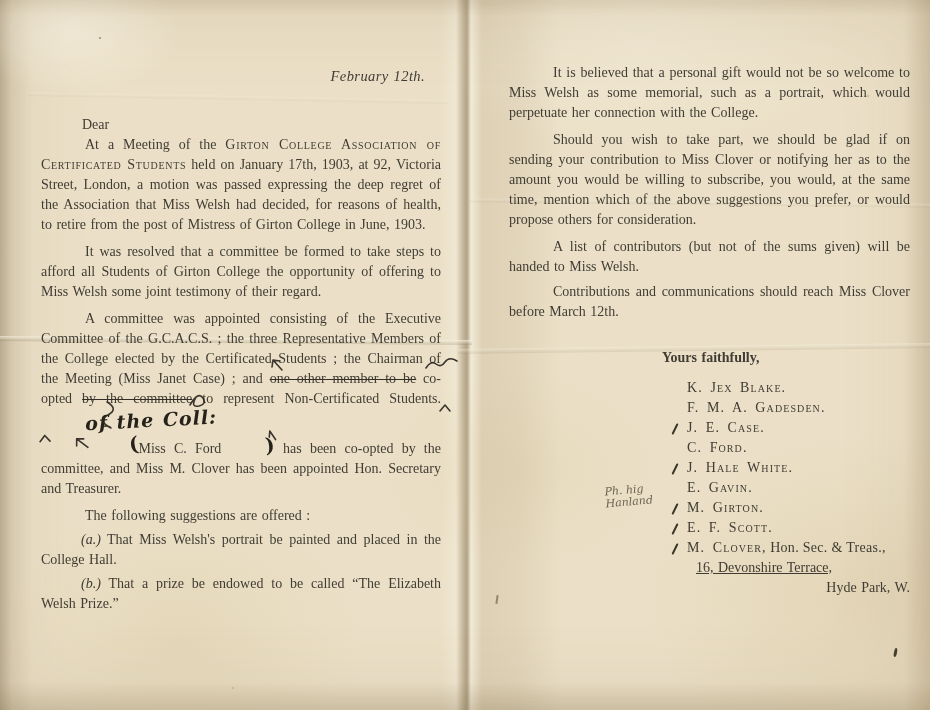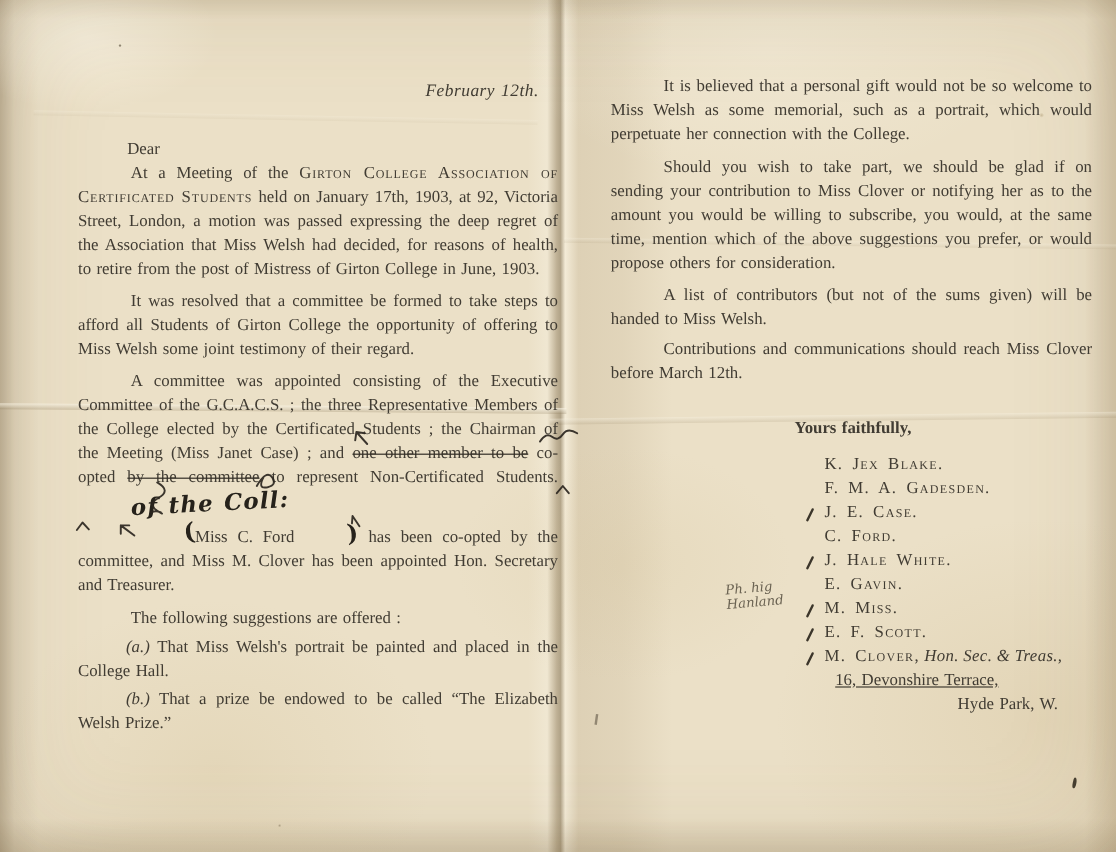--- a/index.html
+++ b/index.html
@@ -36,21 +36,21 @@
   .crease-a{left:0;top:338px;width:472px;height:5px;transform:rotate(.5deg);
     background:linear-gradient(to bottom, rgba(250,245,230,.65), rgba(110,90,55,.22));}
   .crease-b{left:458px;top:346px;width:472px;height:5px;transform:rotate(-.7deg);opacity:.7;
     background:linear-gradient(to bottom, rgba(250,245,230,.55), rgba(110,90,55,.18));}
   .crease-c{left:470px;top:201px;width:460px;height:4px;transform:rotate(.7deg);opacity:.55;
     background:linear-gradient(to bottom, rgba(250,245,230,.5), rgba(115,95,58,.16));}
   .crease-d{left:28px;top:96px;width:420px;height:4px;transform:rotate(1.1deg);opacity:.4;
     background:linear-gradient(to bottom, rgba(250,245,230,.5), rgba(120,100,62,.14));}
   
   .page{position:absolute;top:60px;color:#413c33;font-size:14px;line-height:20px;}
-  .page-left{left:65px;width:400px;}
+  .page-left{left:41px;width:400px;}
   .page-right{left:509px;width:401px;}
   p{margin:0;text-align:justify;word-spacing:1px;}
   .indent{text-indent:44px;}
   .indent-sm{text-indent:40px;}
   .mt{margin-top:7px;}
   .date-line{text-align:right;margin:6px 16px 0 0;font-style:italic;font-size:14.5px;letter-spacing:.4px;}
   .salutation{margin-top:29px;margin-left:41px;}
   .smallcaps{font-variant:small-caps;letter-spacing:.7px;}
   .italic{font-style:italic;}
   .struck{position:relative;text-decoration:line-through;text-decoration-thickness:1.4px;text-decoration-color:#332f27;}
@@ -67,25 +67,25 @@
   .hand-paren.open{transform:rotate(-8deg) translateY(1px);}
   .hand-paren.close{transform:rotate(-5deg) translateY(1px);}
   .mark-svg{position:absolute;overflow:visible;pointer-events:none;}
   .mark-svg path{stroke:#2b2620;stroke-width:1.6;fill:none;stroke-linecap:round;stroke-linejoin:round;opacity:.92;}
   .insert-scribble{position:absolute;left:58px;bottom:2px;}
   
   .closing{margin:26px 0 0 153px;text-align:left;font-weight:bold;}
   .sig-list{margin:10px 0 0 178px;}
   .sig-row{position:relative;line-height:20px;white-space:nowrap;}
   .sig-name{font-variant:small-caps;letter-spacing:1.1px;word-spacing:3px;}
-  .sig-title{font-style:italic;letter-spacing:.3px;}
+  .sig-title{letter-spacing:.3px;}
   .tick-mark{position:absolute;left:-13px;top:5px;width:2px;height:12px;background:#3c362b;
     transform:rotate(26deg);border-radius:1px;}
   .address1{margin-left:187px;text-align:left;line-height:20px;text-decoration:underline;}
-  .address2{margin-left:289px;text-align:left;line-height:20px;}
+  .address2{margin-left:289px;text-align:right;line-height:20px;}
   .pencil-note{
     position:absolute;left:-82px;top:-15px;width:80px;
     font-family:"DejaVu Serif",serif;font-style:italic;font-size:11px;line-height:12px;
     color:#6a6252;transform:rotate(-5deg);white-space:nowrap;
   }
   .ink-spot{position:absolute;left:385px;top:588px;width:3px;height:9px;background:#453d2f;
     border-radius:40% 60% 50% 50%;transform:rotate(12deg);}
   .pencil-dash{position:absolute;left:496px;top:595px;width:2px;height:9px;
     background:rgba(70,60,45,.5);transform:rotate(8deg);}
 </style>
@@ -166,21 +166,21 @@
       </div>
       <div class="sig-row">
         <span class="sig-name">E. Gavin.</span>
       </div>
       <div class="sig-row">
         <span class="pencil-note">
           <span>Ph. hig</span><br>
           <span>Hanland</span>
         </span>
         <span class="tick-mark"></span>
-        <span class="sig-name">M. Miss.</span>
+        <span class="sig-name">M. Girton.</span>
       </div>
       <div class="sig-row">
         <span class="tick-mark"></span>
         <span class="sig-name">E. F. Scott.</span>
       </div>
       <div class="sig-row">
         <span class="tick-mark"></span>
         <span class="sig-name">M. Clover,</span>
         <span class="sig-title">Hon. Sec. &amp; Treas.,</span>
       </div>

